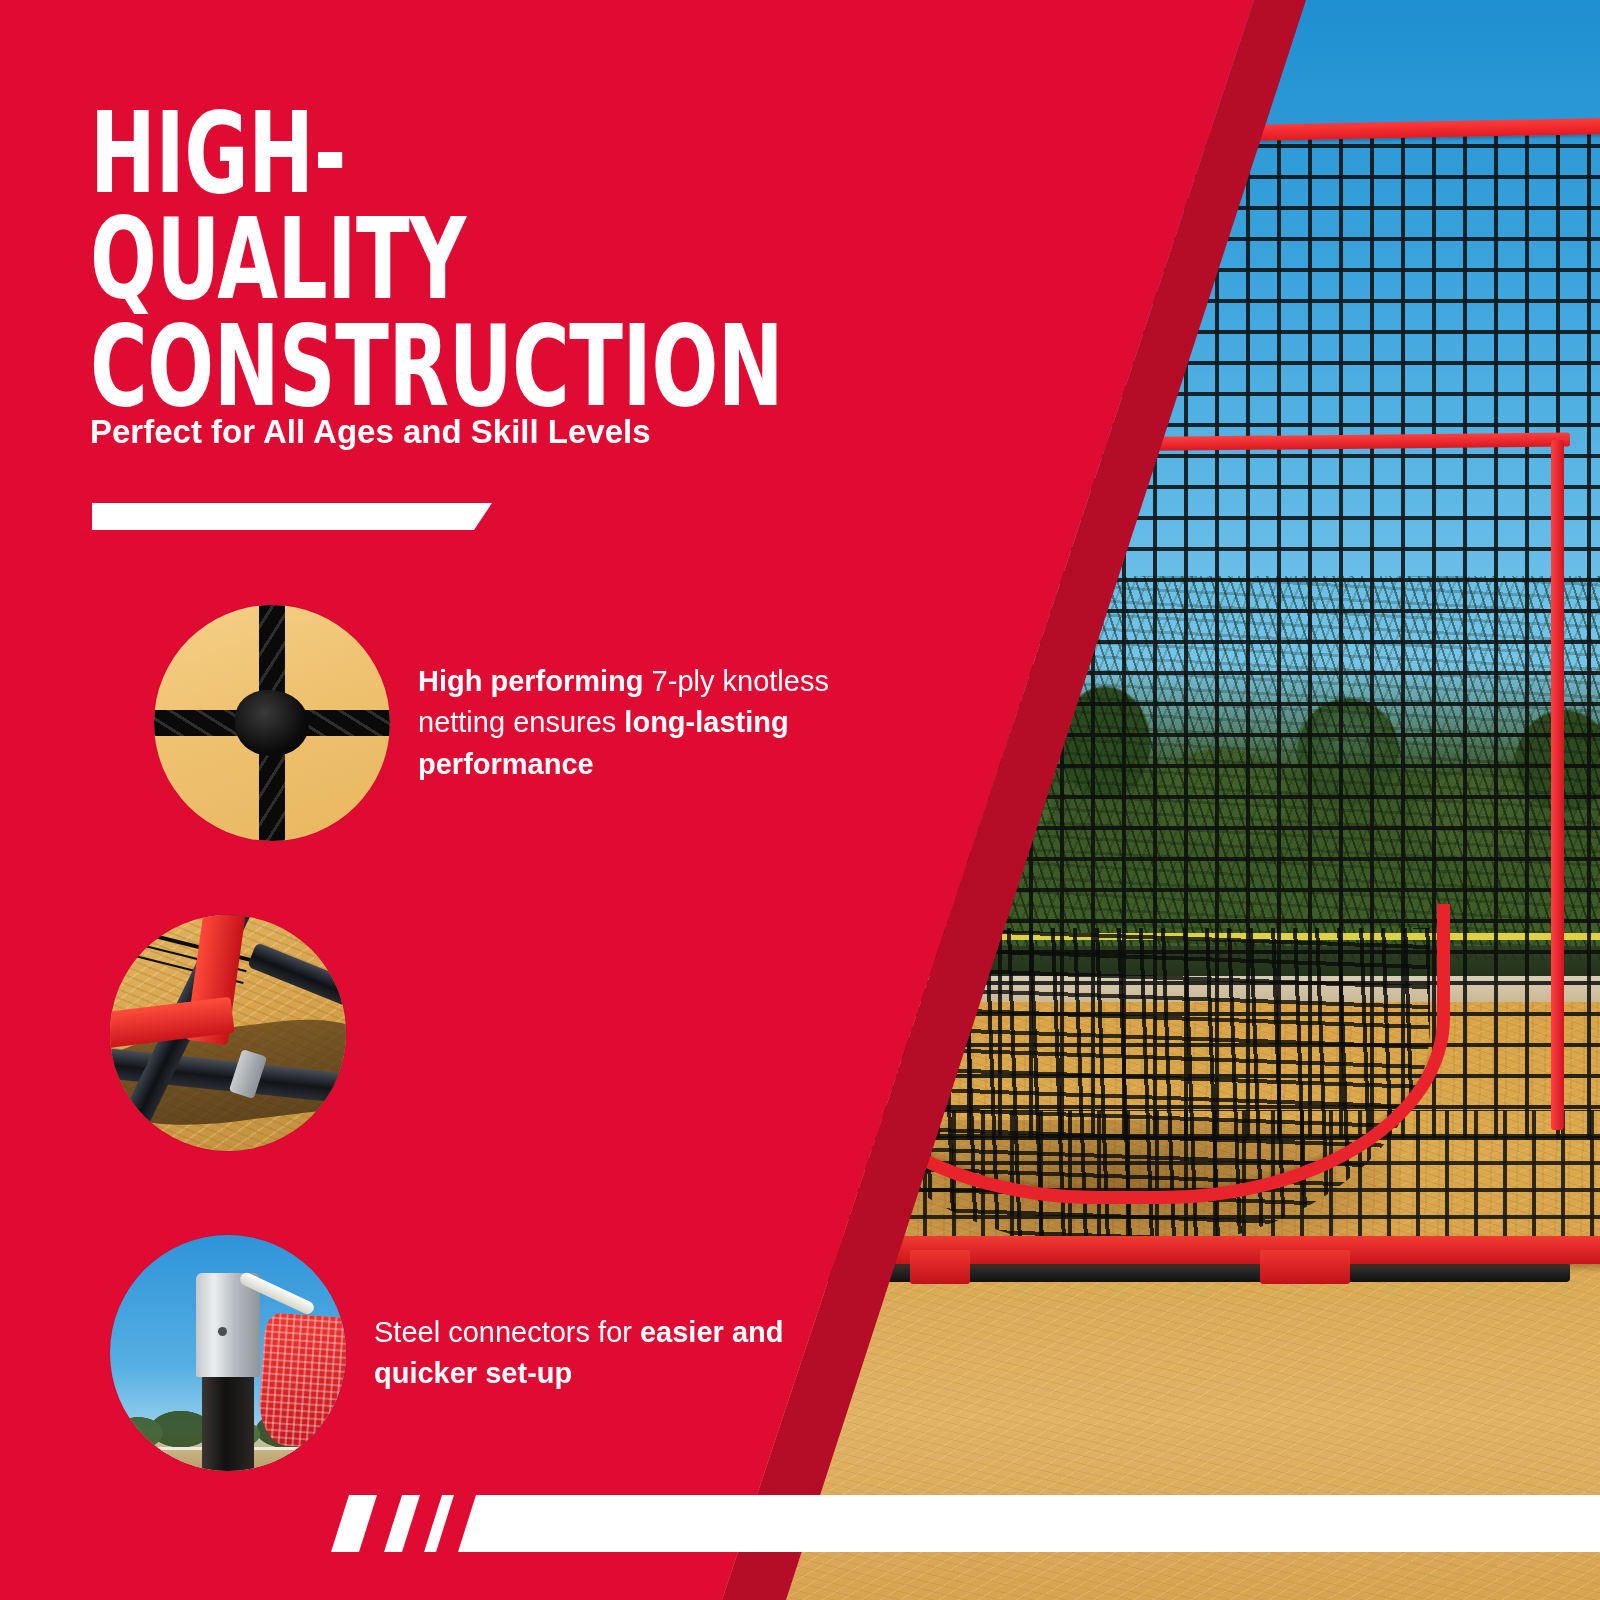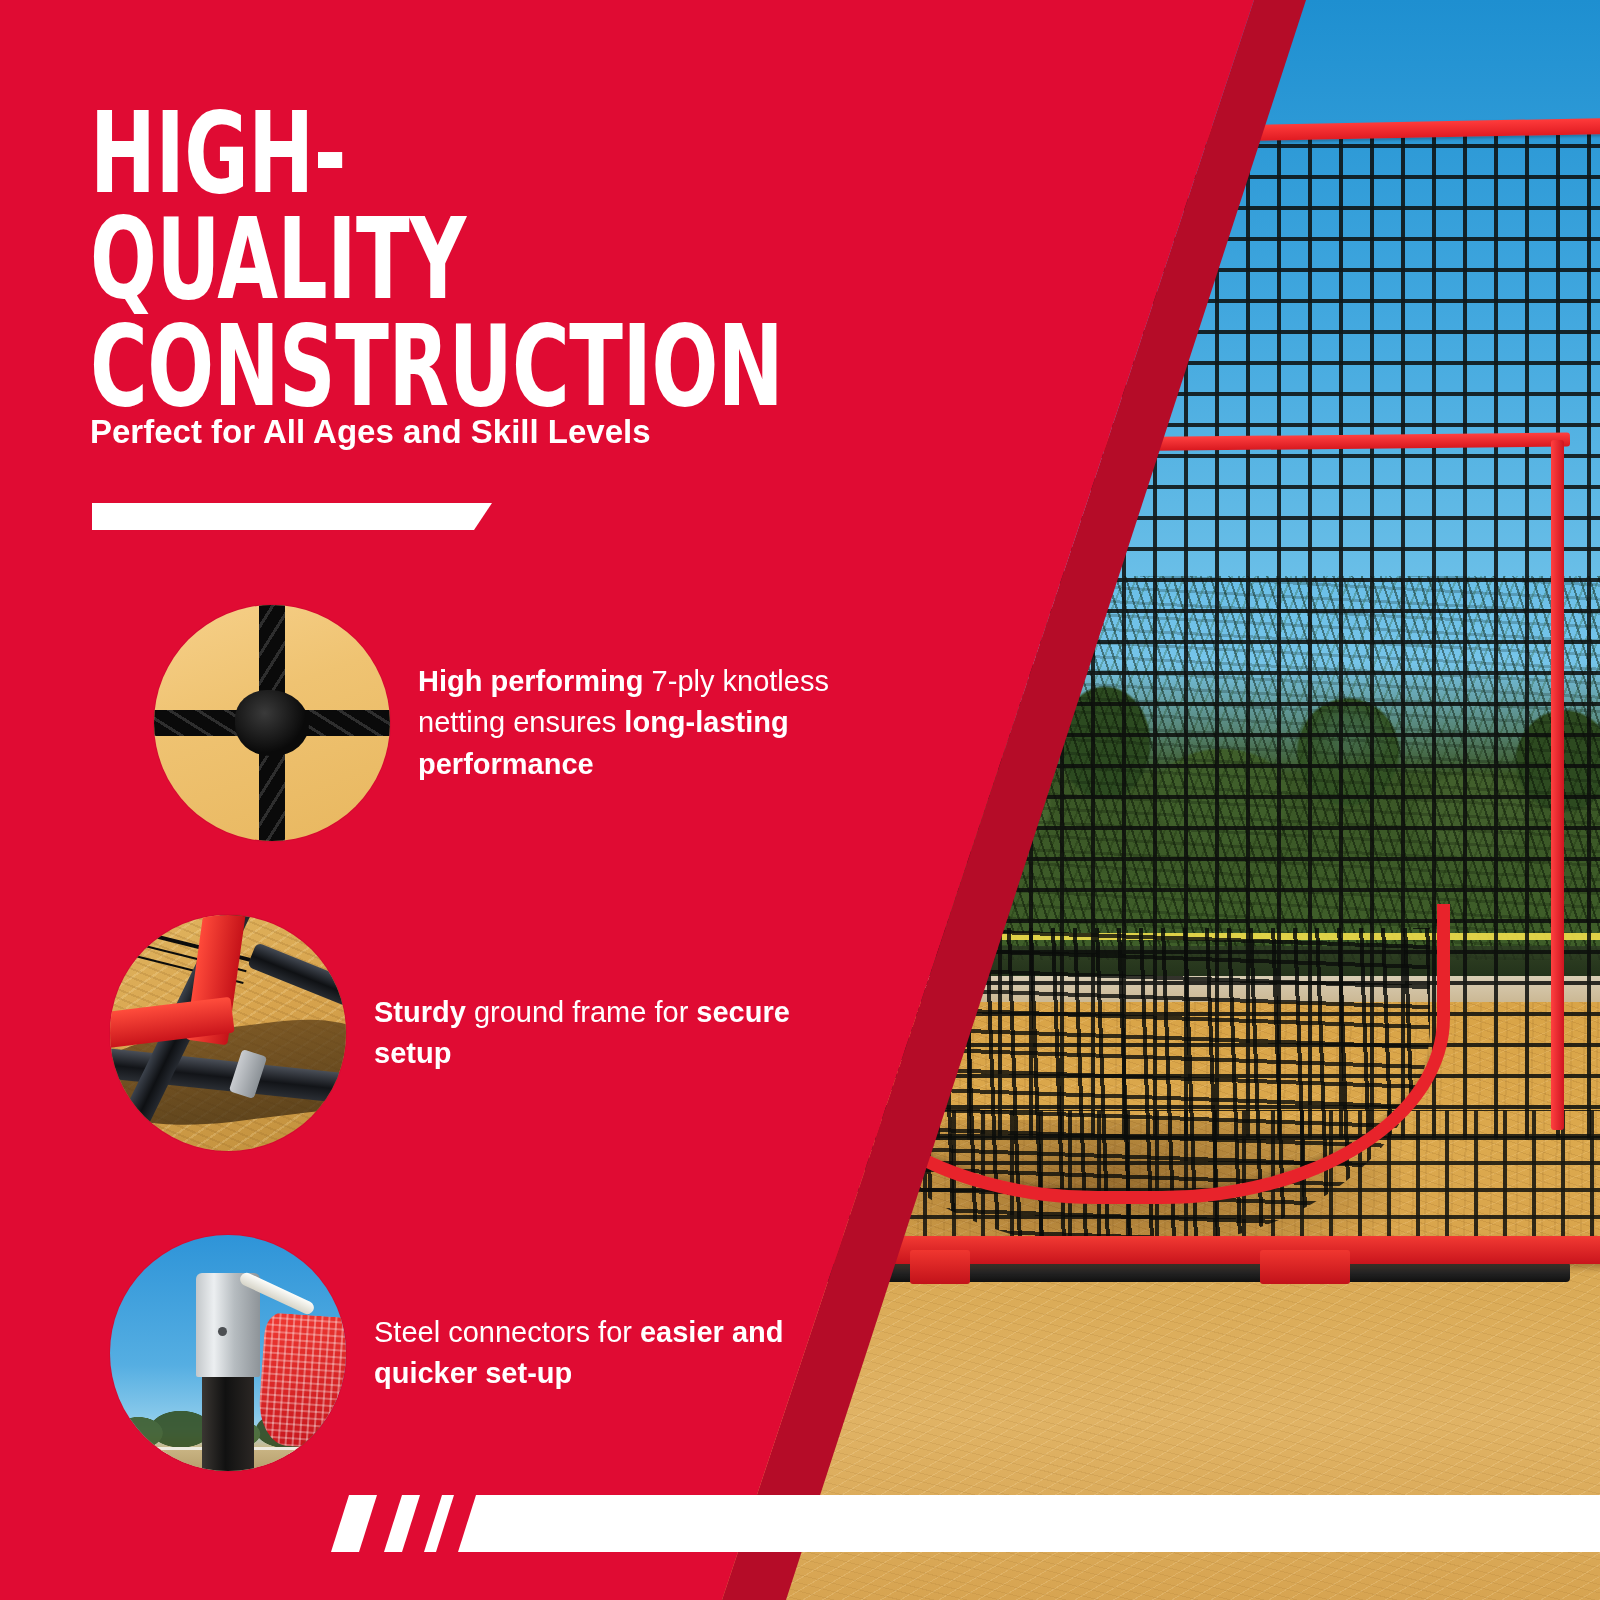--- a/index.html
+++ b/index.html
@@ -378,23 +378,20 @@
       <div class="circle c2">
         <div class="soil"></div>
         <div class="cord"></div>
         <div class="tube-h"></div>
         <div class="tube-d"></div>
         <div class="tube-r"></div>
         <div class="strap-a"></div>
         <div class="strap-b"></div>
         <div class="clamp"></div>
       </div>
-      <div class="ftext">
-        <b>Sturdy </b><span>ground frame for </span><b>secure setup</b>
-      </div>
     </div>
 
     <div class="feature f3">
       <div class="circle c3">
         <div class="horizon-trees"></div>
         <div class="white-rail"></div>
         <div class="ground"></div>
         <div class="pole"></div>
         <div class="connector"></div>
         <div class="rope"></div>

